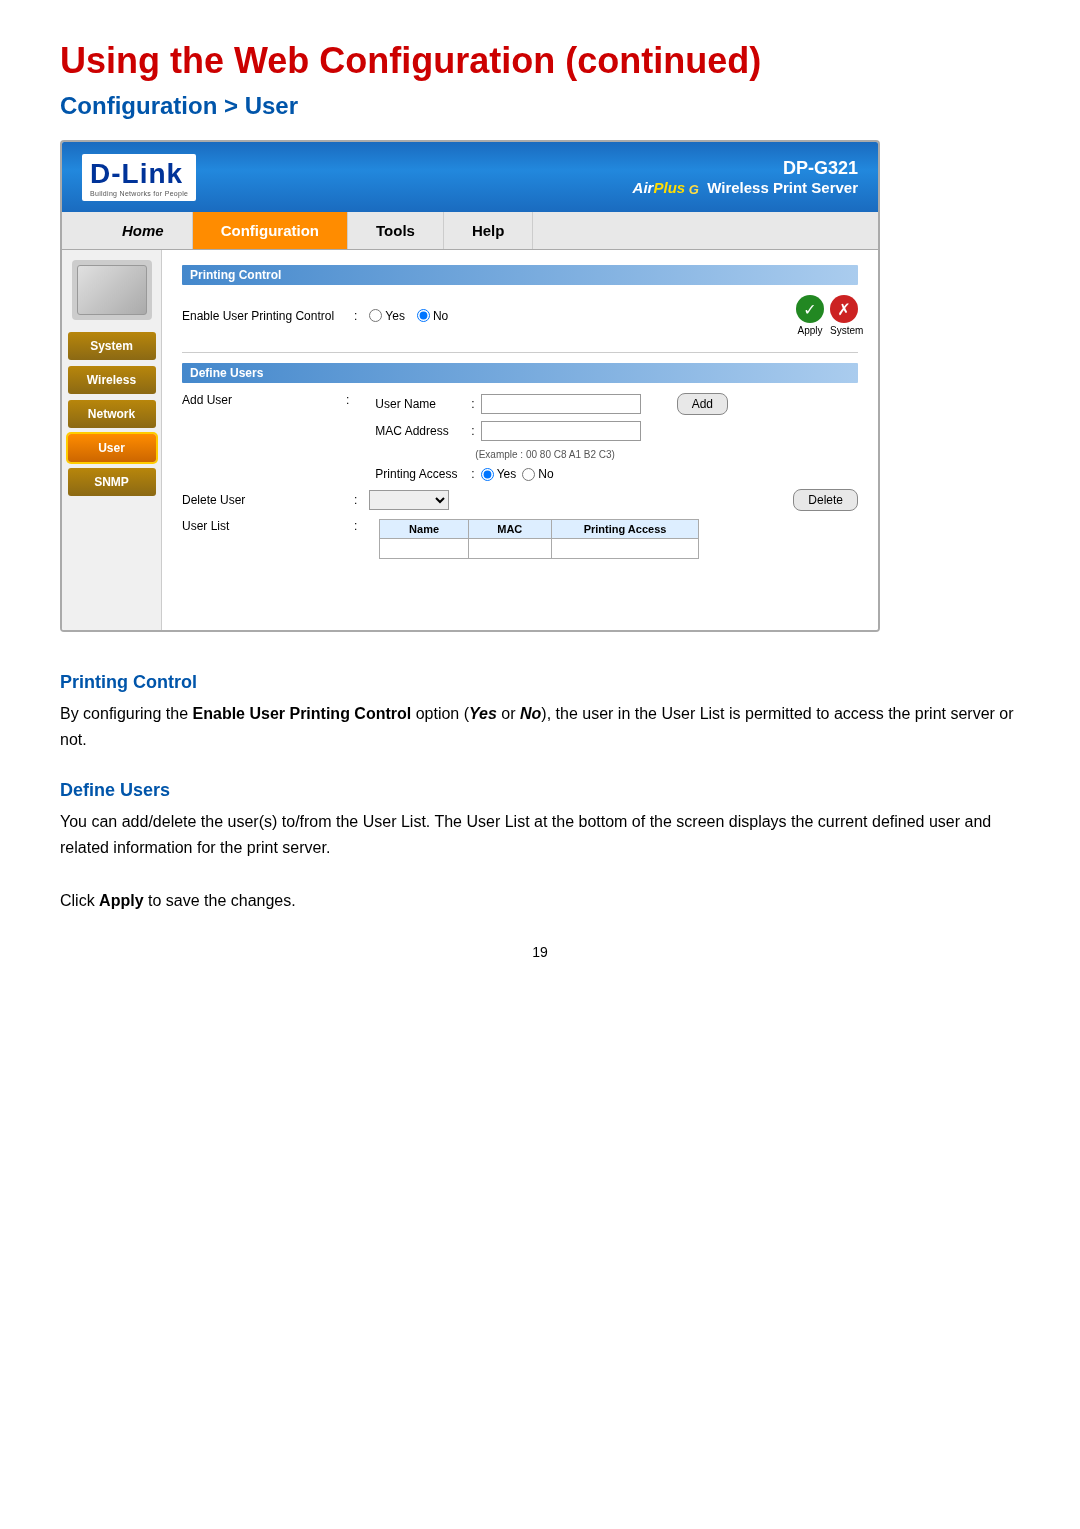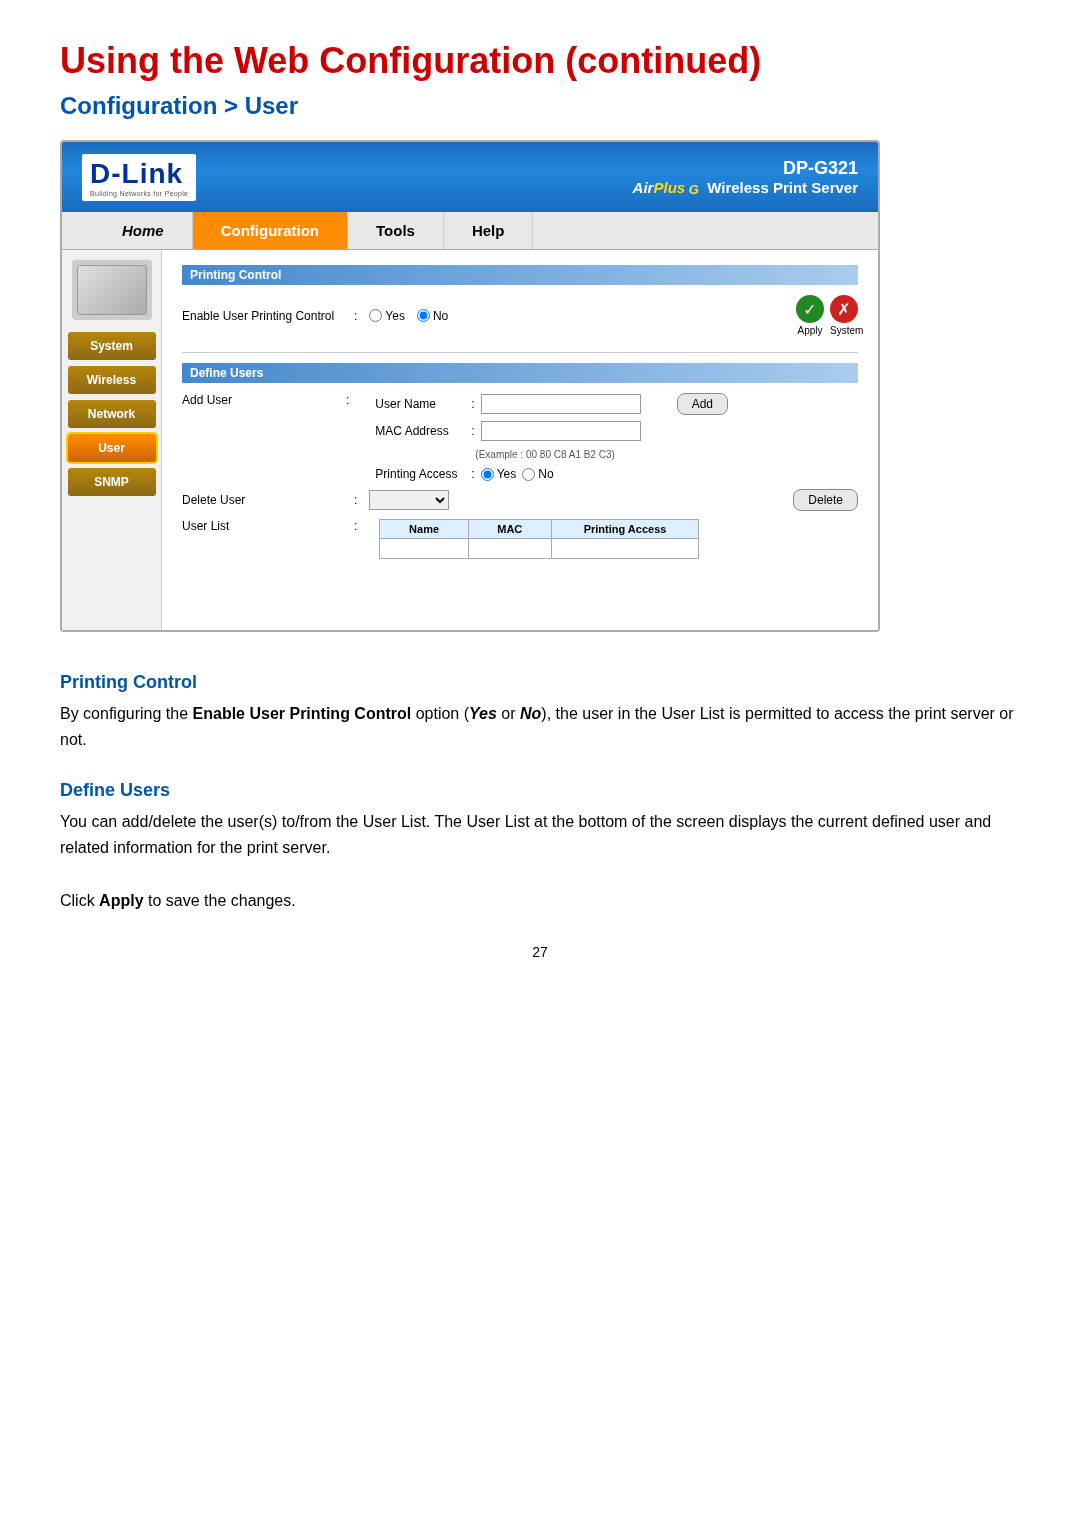--- a/index.html
+++ b/index.html
@@ -513,13 +513,13 @@
   <h3 class="desc-heading">Define  Users</h3>
   <p class="desc-text">You can add/delete the user(s) to/from the User List. The User List at the bottom of the screen displays the current defined user and related information for the print server.</p>
 </div>
 
 <div class="desc-section">
   <p class="desc-text">
     <span>Click </span><span class="bold-text">Apply</span><span> to save the changes.</span>
   </p>
 </div>
 
-<div class="page-number">27</div>
+<div class="page-number">19</div>
 
 </body></html>

